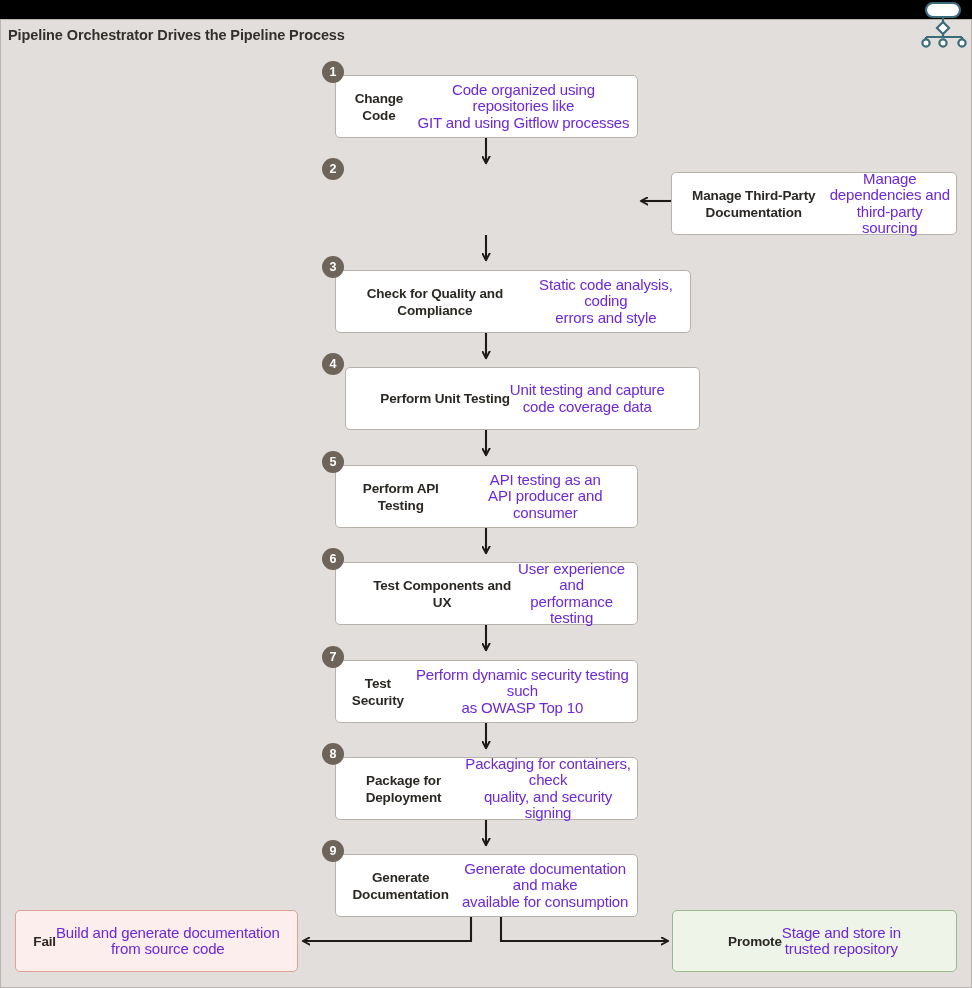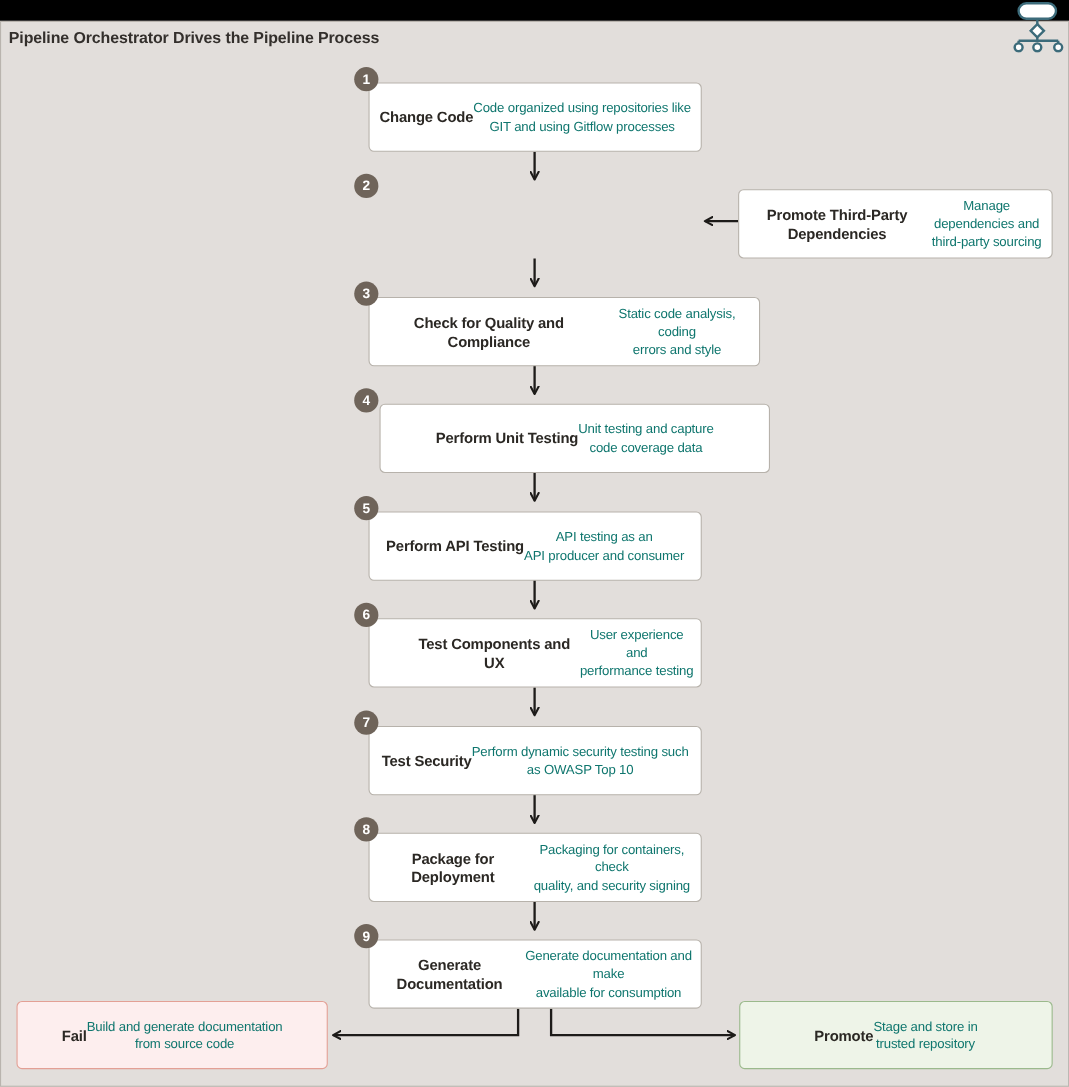--- a/index.html
+++ b/index.html
@@ -45,21 +45,21 @@
     border-radius:5px;
     text-align:center;
     display:flex;flex-direction:row;align-items:center;justify-content:center;
     padding:0 6px;
   }
   .node .t{
     font-size:13.5px;font-weight:bold;color:#2b2824;
     line-height:17px;letter-spacing:-0.15px;
   }
   .node .d{
-    font-size:12px;color:#0f766e;
+    font-size:15px;color:#6d28d9;
     line-height:16.5px;letter-spacing:-0.15px;
     white-space:pre-line;
   }
 
   .node.fail{ background:#fdeeee; border-color:#e3a095; }
   .node.promote{ background:#eef4e8; border-color:#9bb98c; }
 
   
   .badge{
     position:absolute;
@@ -176,21 +176,21 @@
   <div class="badge" style="left:322px;top:743px;">8</div>
 
   <div class="node" style="left:335px;top:854px;width:303px;height:63px;">
     <div class="t">Generate Documentation</div>
     <div class="d">Generate documentation and make
 available for consumption</div>
   </div>
   <div class="badge" style="left:322px;top:840px;">9</div>
 
   <div class="node" style="left:671px;top:172px;width:286px;height:63px;">
-    <div class="t">Promote Third-Party Dependencies</div>
+    <div class="t">Manage Third-Party Documentation</div>
     <div class="d">Manage dependencies and
 third-party sourcing</div>
   </div>
 
   <div class="node fail" style="left:15px;top:910px;width:283px;height:62px;">
     <div class="t">Fail</div>
     <div class="d">Build and generate documentation
 from source code</div>
   </div>
 

